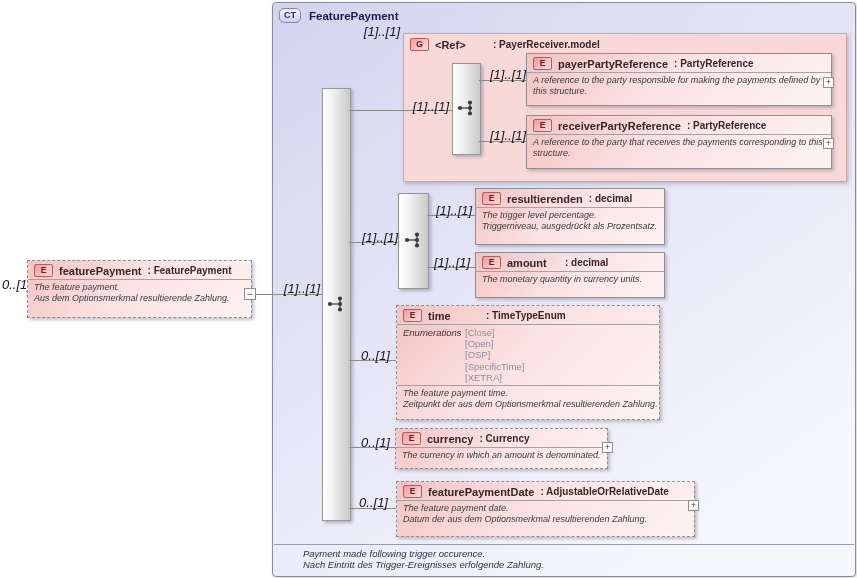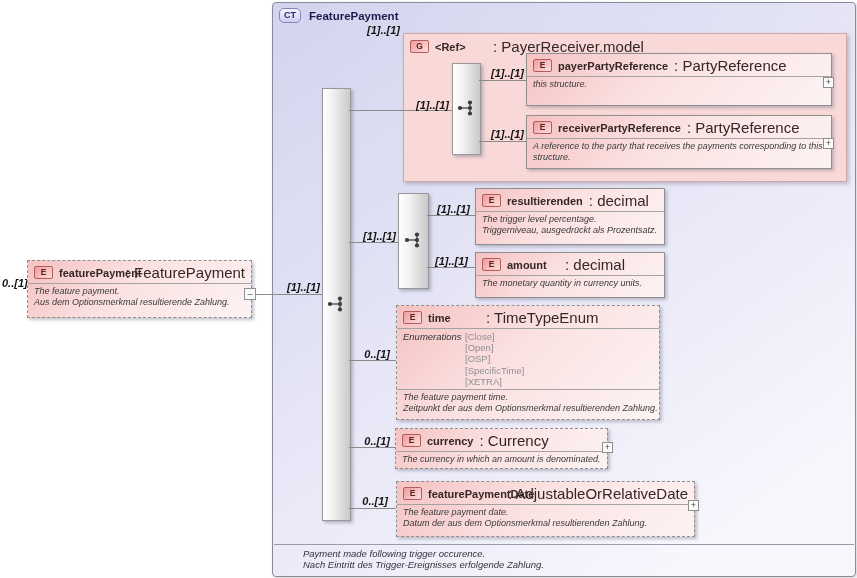--- a/index.html
+++ b/index.html
@@ -22,33 +22,33 @@
     background:linear-gradient(135deg,#f5c2c2 0%,#fbe2e2 45%,#fdf3f3 100%);
     box-shadow:2px 2px 3px rgba(110,110,130,.4);}
   .card.dashed{border-style:dashed;}
   .group-card{position:absolute;border:1px solid #cfa8a8;background:#f9d8d8;
     box-shadow:2px 2px 4px rgba(110,110,130,.4);}
   .card-head{display:flex;align-items:center;gap:6px;padding:3px 6px 2px 6px;white-space:nowrap;}
   .el-badge{flex:0 0 auto;display:inline-block;width:17px;height:11px;line-height:11px;text-align:center;
     font-size:8.5px;font-weight:bold;color:#5d2222;border:1px solid #b25c5c;border-radius:2px;
     background:linear-gradient(135deg,#f09c9c,#fbdede);}
   .el-name{font-size:11px;font-weight:bold;color:#362626;display:inline-block;min-width:52px;}
-  .el-type{font-size:15px;font-weight:normal;color:#362626;}
+  .el-type{font-size:10px;font-weight:bold;color:#362626;}
   .sep{height:1px;background:#a3a3a3;}
   .desc{padding:2px 6px 3px 6px;font-size:9px;font-style:italic;color:#3a3a3a;line-height:1.22;white-space:nowrap;}
   .enum-row{display:flex;padding:2px 6px 2px 6px;}
   .enum-label{font-size:9.5px;font-style:italic;color:#333;width:62px;flex:0 0 auto;}
   .enum-values{font-size:9.5px;color:#8f8f97;line-height:1.18;}
   
   .hline{position:absolute;height:1px;background:#8a8a8a;}
   .seq-bar{position:absolute;border:1px solid #979797;
     background:linear-gradient(90deg,#ffffff 0%,#f2f2f2 35%,#c9c9c9 100%);
     box-shadow:2px 2px 3px rgba(110,110,130,.45);}
   .seq-icon{position:absolute;}
-  .card-label{position:absolute;font-size:11px;font-weight:bold;font-style:italic;color:#151515;white-space:nowrap;}
+  .card-label{position:absolute;font-size:13px;font-weight:normal;font-style:italic;color:#151515;white-space:nowrap;}
   .toggle{position:absolute;width:12px;height:12px;background:#fbfbfb;border:1px solid #8f8f8f;
     font-size:9px;line-height:10px;text-align:center;color:#444;box-sizing:border-box;}
   .toggle.small{width:11px;height:11px;line-height:9px;}
 </style>
 </head>
 <body>
 
 <div id="canvas">
 
   <div id="ct-container">
@@ -113,20 +113,21 @@
   <div class="hline" style="left:479px;top:80px;width:47px;"></div>
   <span class="card-label" style="left:490px;top:67px;width:34px;text-align:right;">[1]..[1]</span>
   <div class="card" style="left:526px;top:53px;width:304px;height:51px;">
     <div class="card-head">
       <span class="el-badge">E</span>
       <span class="el-name" style="min-width:0;">payerPartyReference</span>
       <span class="el-type">: PartyReference</span>
     </div>
     <div class="sep"></div>
     <div class="desc">
+      <div>A reference to the party responsible for making the payments defined by</div>
       <div>this structure.</div>
     </div>
   </div>
   <div class="toggle small" style="left:823px;top:77px;">+</div>
 
   <div class="hline" style="left:479px;top:141px;width:47px;"></div>
   <span class="card-label" style="left:490px;top:128px;width:34px;text-align:right;">[1]..[1]</span>
   <div class="card" style="left:526px;top:115px;width:304px;height:52px;">
     <div class="card-head">
       <span class="el-badge">E</span>

